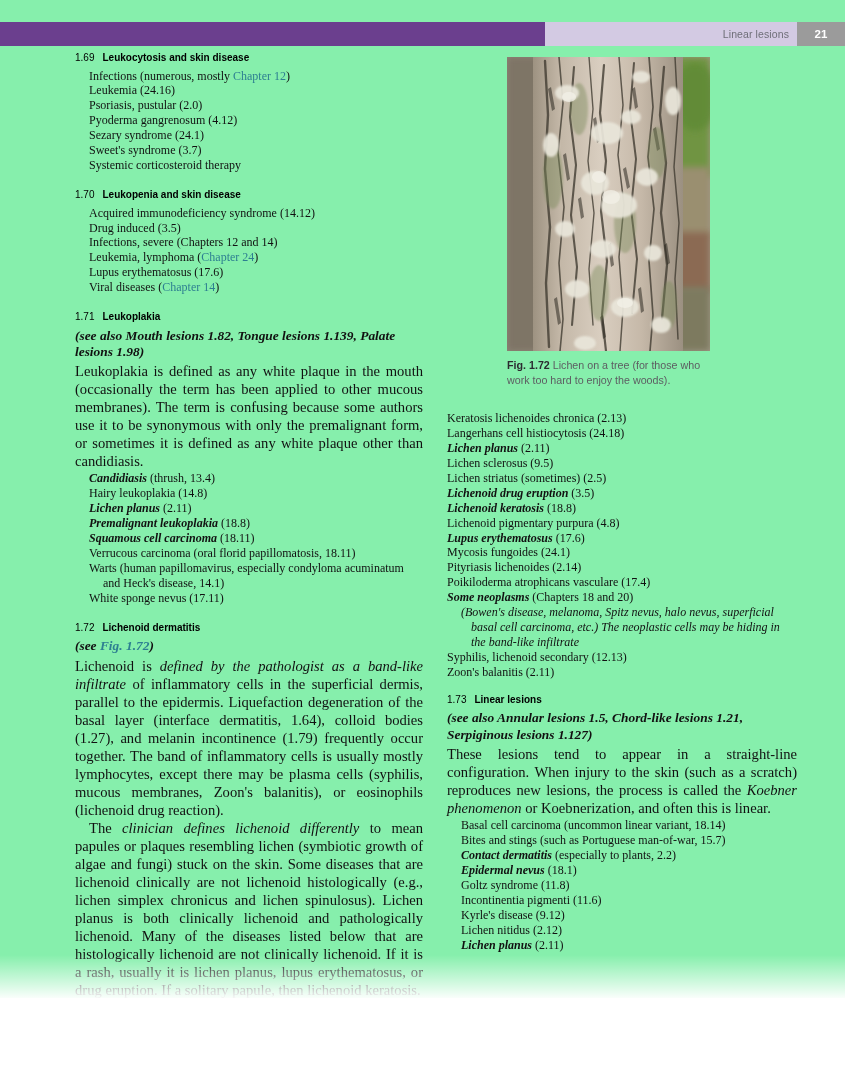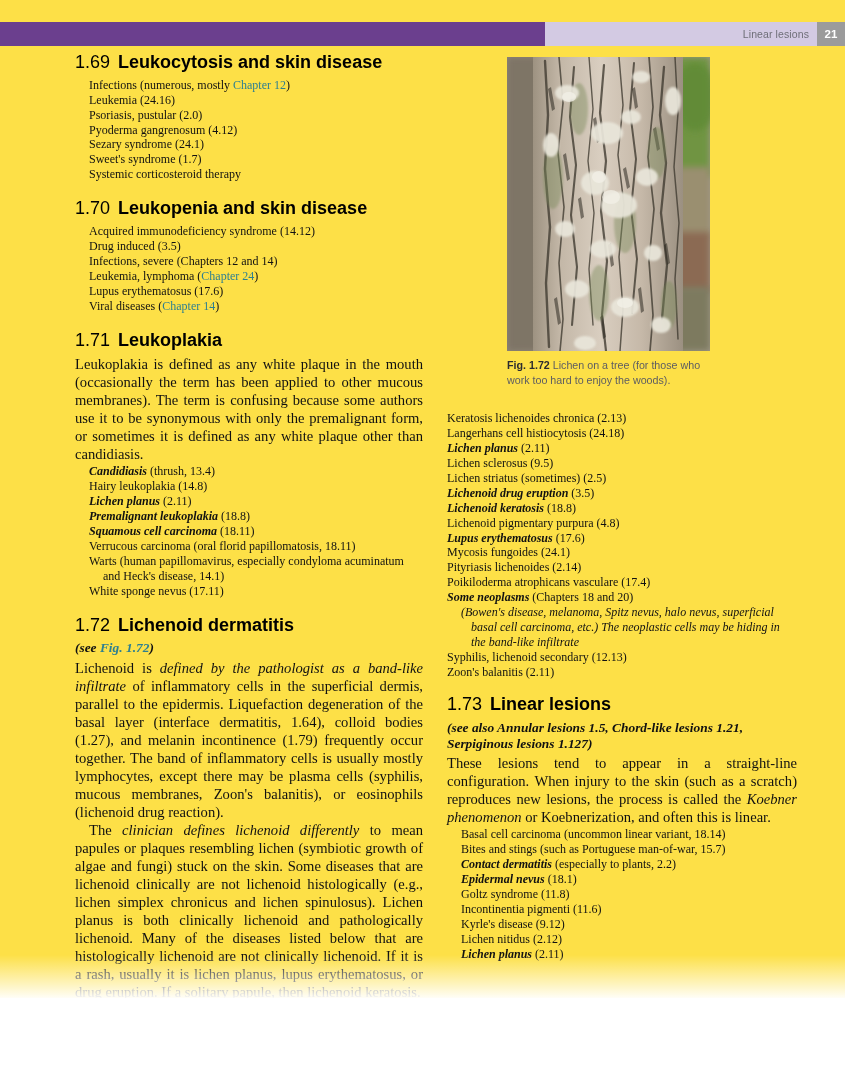--- a/index.html
+++ b/index.html
@@ -4,40 +4,40 @@
 <style>
   html,body{margin:0;padding:0;}
   body{
     width:845px;height:1080px;
     background:#ffffff;
     font-family:"Liberation Serif", serif;
     -webkit-font-smoothing:antialiased;
     overflow:hidden;
     position:relative;
   }
-  .page{position:absolute;inset:0;background:#fde047;padding-left:36px;}
+  .page{position:absolute;inset:0;background:#86efac;padding-left:36px;}
 
   
   .runhead{position:absolute;left:0;top:22px;width:845px;height:24px;display:flex;}
   .runhead-purple{width:545px;height:24px;background:#6b3f8e;}
   .runhead-lav{flex:1;height:24px;background:#d3cae3;display:flex;align-items:center;justify-content:flex-end;}
   .runhead-title{font-family:"Liberation Sans",sans-serif;font-size:10.5px;color:#6f6f78;
     letter-spacing:.1px;padding-right:8px;}
-  .runhead-num{width:28px;height:24px;background:#9b9b9b;color:#ffffff;
+  .runhead-num{width:48px;height:24px;background:#9b9b9b;color:#ffffff;
     font-family:"Liberation Sans",sans-serif;font-size:11.5px;font-weight:700;
     display:flex;align-items:center;justify-content:center;}
 
   
   .col{position:absolute;top:52px;}
   .col-left{left:75px;width:348px;}
   .col-right{left:447px;width:350px;}
 
   h2.sec{
     font-family:"Liberation Sans",sans-serif;
-    font-size:18px;font-weight:700;color:#000;
+    font-size:10px;font-weight:700;color:#000;
     margin:0 0 5px 0;line-height:1.15;
     display:flex;gap:8px;align-items:baseline;
   }
   h2.sec .num{font-weight:400;}
   .sec-block{margin-bottom:16px;}
 
   .seealso{
     font-size:13.4px;font-style:italic;font-weight:700;color:#111;
     line-height:1.22;margin:0 0 2px 0;
   }
@@ -199,21 +199,21 @@
       <h2 class="sec">
         <span class="num">1.69</span>
         <span>Leukocytosis and skin disease</span>
       </h2>
       <ul class="entries">
         <li><span>Infections (numerous, mostly </span><span class="xref">Chapter 12</span><span>)</span></li>
         <li>Leukemia (24.16)</li>
         <li>Psoriasis, pustular (2.0)</li>
         <li>Pyoderma gangrenosum (4.12)</li>
         <li>Sezary syndrome (24.1)</li>
-        <li>Sweet's syndrome (1.7)</li>
+        <li>Sweet's syndrome (3.7)</li>
         <li>Systemic corticosteroid therapy</li>
       </ul>
     </div>
 
     <div class="sec-block">
       <h2 class="sec">
         <span class="num">1.70</span>
         <span>Leukopenia and skin disease</span>
       </h2>
       <ul class="entries">
@@ -224,20 +224,21 @@
         <li>Lupus erythematosus (17.6)</li>
         <li><span>Viral diseases (</span><span class="xref">Chapter 14</span><span>)</span></li>
       </ul>
     </div>
 
     <div class="sec-block">
       <h2 class="sec">
         <span class="num">1.71</span>
         <span>Leukoplakia</span>
       </h2>
+      <p class="seealso">(see also Mouth lesions 1.82, Tongue lesions 1.139, Palate lesions 1.98)</p>
       <p class="body">Leukoplakia is defined as any white plaque in the mouth (occasionally the term has been applied to other mucous membranes). The term is confusing because some authors use it to be synonymous with only the premalignant form, or sometimes it is defined as any white plaque other than candidiasis.</p>
       <ul class="entries">
         <li><i>Candidiasis</i><span> (thrush, 13.4)</span></li>
         <li>Hairy leukoplakia (14.8)</li>
         <li><i>Lichen planus</i><span> (2.11)</span></li>
         <li><i>Premalignant leukoplakia</i><span> (18.8)</span></li>
         <li><i>Squamous cell carcinoma</i><span> (18.11)</span></li>
         <li>Verrucous carcinoma (oral florid papillomatosis, 18.11)</li>
         <li>Warts (human papillomavirus, especially condyloma acuminatum and Heck's disease, 14.1)</li>
         <li>White sponge nevus (17.11)</li>

